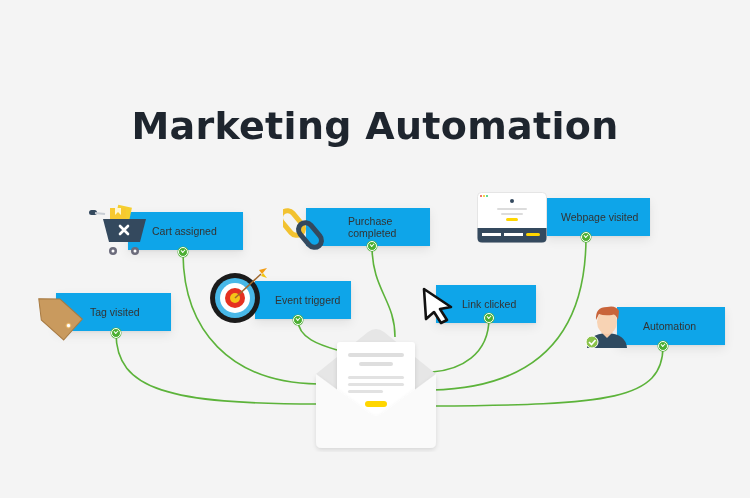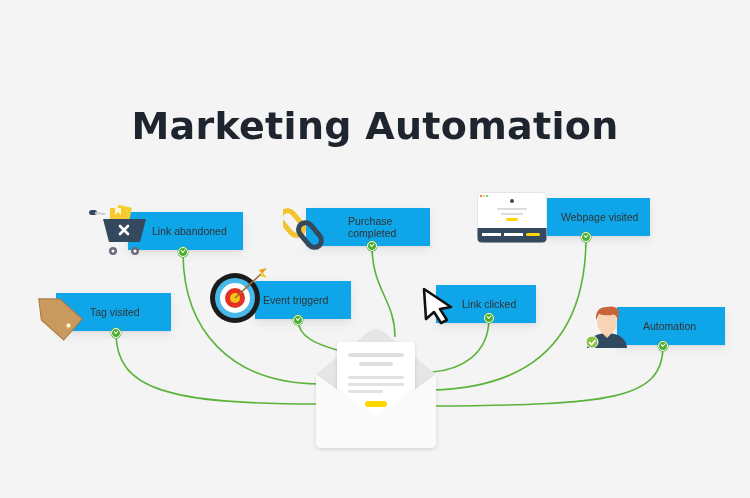--- a/index.html
+++ b/index.html
@@ -63,21 +63,21 @@
   <rect x="36" y="31" width="56" height="4" rx="2" fill="#dedede"></rect>
   <rect x="47" y="40" width="34" height="4" rx="2" fill="#dedede"></rect>
   <rect x="36" y="54" width="56" height="3" rx="1.5" fill="#e2e2e2"></rect>
   <rect x="36" y="61" width="56" height="3" rx="1.5" fill="#e2e2e2"></rect>
   <rect x="36" y="68" width="35" height="3" rx="1.5" fill="#e2e2e2"></rect>
   <rect x="53" y="79" width="22" height="6" rx="3" fill="#ffd600"></rect>
   <path d="M4,52 L58,92 Q64,96 70,92 L124,52 L124,120 Q124,126 118,126 L10,126 Q4,126 4,120 Z" fill="#fafafa" filter="url(#sh)"></path>
 </svg>
 
 <div class="card" style="left:128px;top:212px;width:115px">
-  <span style="left:24px">Link abandoned</span>
+  <span style="left:24px">Cart assigned</span>
 </div>
 <svg class="icon" style="left:86px;top:200px" width="64" height="58" viewBox="0 0 64 58">
   <rect x="30" y="6" width="14" height="20" fill="#f5cf2f" transform="rotate(12 37 16)"></rect>
   <rect x="24" y="8" width="16" height="18" fill="#f7c930"></rect>
   <path d="M29,8 L35,8 L35,15 L32,12 L29,15 Z" fill="#fff7d0"></path>
   <rect x="3" y="10" width="8" height="5" rx="2.5" fill="#34495e"></rect>
   <path d="M9,13 L19,14" stroke="#c7cdd4" stroke-width="2"></path>
   <path d="M17,19 L60,19 L54,42 L23,42 Z" fill="#34495e"></path>
   <path d="M34,26 L42,34 M42,26 L34,34" stroke="#fff" stroke-width="2.6" stroke-linecap="round"></path>
   <circle cx="27" cy="51" r="4" fill="#6b6b7b"></circle>
@@ -120,21 +120,21 @@
 </div>
 <svg class="icon" style="left:30px;top:290px" width="58" height="56" viewBox="0 0 58 56">
   <g transform="rotate(42 22 18)">
     <path d="M6,6 L36,6 L52,20 L36,34 L6,34 Z" fill="#c99a5e" stroke="#a77a42" stroke-width="1" transform="rotate(180 29 20)"></path>
     <circle cx="46" cy="20" r="2.2" fill="#fff" stroke="#e8b768" stroke-width="1"></circle>
   </g>
 </svg>
 <div class="check" style="left:111px;top:328px"></div>
 
 <div class="card" style="left:255px;top:281px;width:96px">
-  <span style="left:8px">Event triggerd</span>
+  <span style="left:20px">Event triggerd</span>
 </div>
 <svg class="icon" style="left:209px;top:264px" width="60" height="60" viewBox="0 0 60 60">
   <circle cx="26" cy="34" r="25" fill="#1b1b1b"></circle>
   <circle cx="26" cy="34" r="20" fill="#48b8e8"></circle>
   <circle cx="26" cy="34" r="15" fill="#fff"></circle>
   <circle cx="26" cy="34" r="10" fill="#e53121"></circle>
   <circle cx="26" cy="34" r="5" fill="#f5c518"></circle>
   <path d="M26,34 L52,10" stroke="#a0692e" stroke-width="1.5"></path>
   <path d="M50,6 L58,4 L53,10 Z" fill="#f39c12"></path>
   <path d="M52,12 L58,14 L54,9 Z" fill="#f1c40f"></path>

